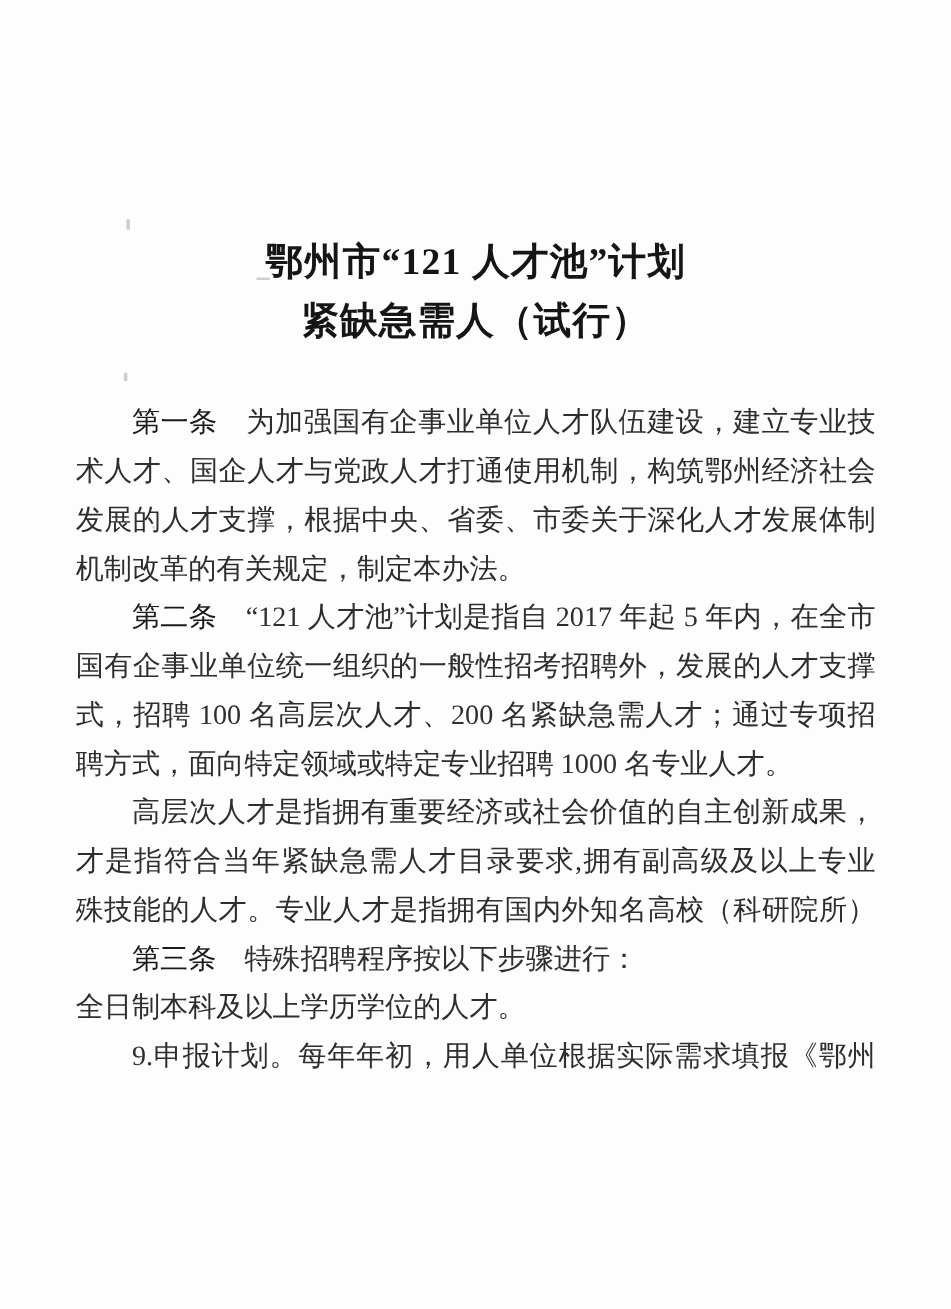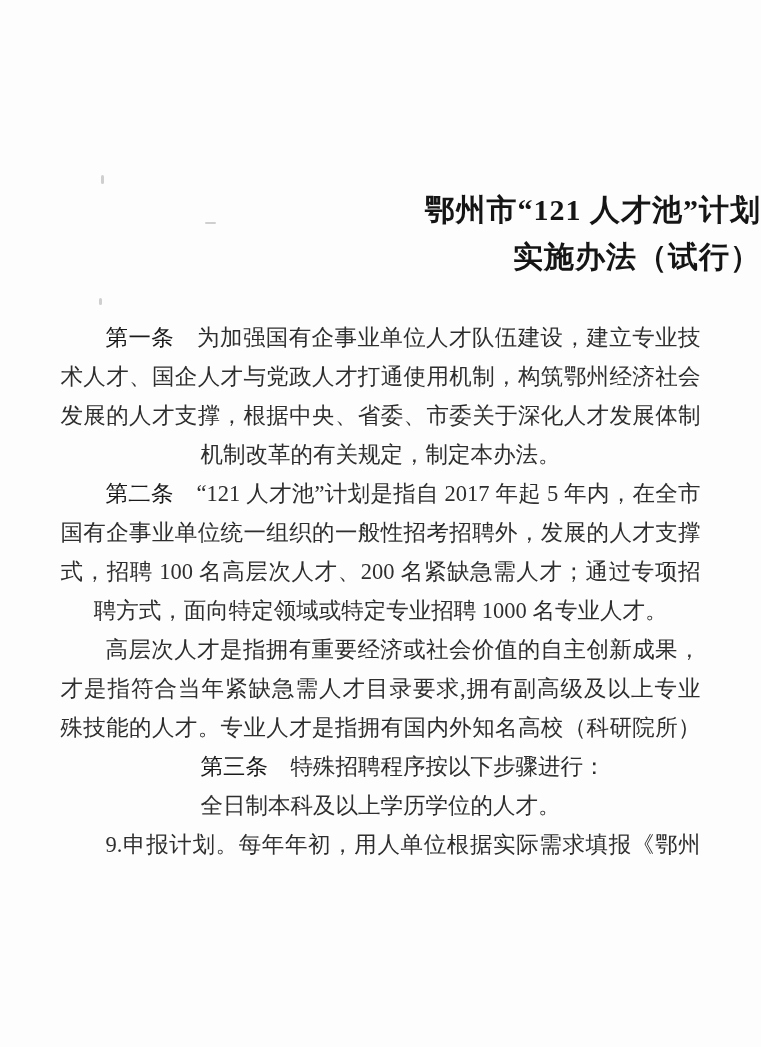--- a/index.html
+++ b/index.html
@@ -11,39 +11,39 @@
   .page {
     position: relative;
     width: 761px;
     height: 1047px;
     background: #fdfdfd;
     overflow: hidden;
     color: #2e2e2e;
   }
   .title-block {
     margin: 186px auto 0 auto;
-    text-align: right;
+    text-align: center;
   }
   .title-line {
     font-size: 30px;
     line-height: 47px;
     font-weight: 700;
     color: #151515;
     letter-spacing: 1px;
   }
   .doc-body {
     width: 640px;
     margin: 38px auto 0 auto;
   }
   .line {
     font-size: 22.5px;
     line-height: 39px;
     height: 39px;
     white-space: nowrap;
-    text-align: center;
+    text-align: left;
     color: #2e2e2e;
   }
   .line.stretch {
     white-space: normal;
     text-align: justify;
     text-align-last: justify;
   }
   .line.indent {
     text-indent: 45px;
   }
@@ -66,21 +66,21 @@
 
 <div class="page">
 
   <span class="speckle speck-1"></span>
   <span class="speckle speck-2"></span>
   <span class="speckle speck-3"></span>
   <span class="speckle speck-4"></span>
 
   <div class="title-block">
     <div class="title-line">鄂州市“121 人才池”计划</div>
-    <div class="title-line">实施办法（试行）</div>
+    <div class="title-line">紧缺急需人（试行）</div>
   </div>
 
   <div class="doc-body">
 
     <div class="line indent stretch"><span class="article-label">第一条</span><span>　为加强国有企事业单位人才队伍建设，建立专业技</span></div>
 
     <div class="line stretch"><span>术人才、国企人才与党政人才打通使用机制，构筑鄂州经济社会</span></div>
 
     <div class="line stretch"><span>发展的人才支撑，根据中央、省委、市委关于深化人才发展体制</span></div>
 

